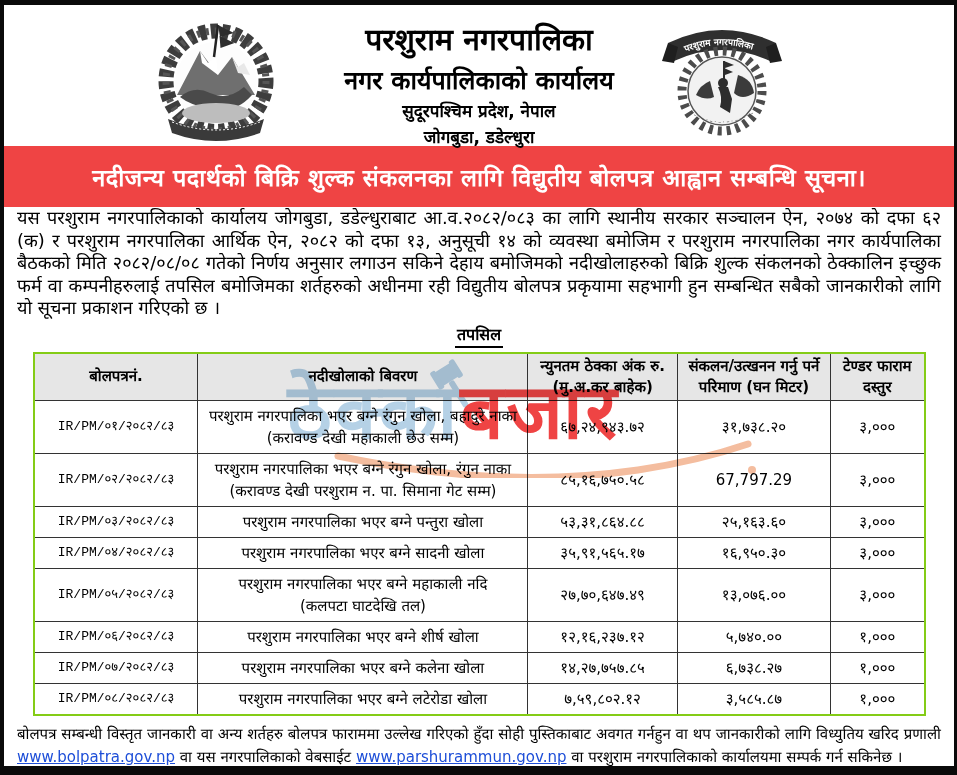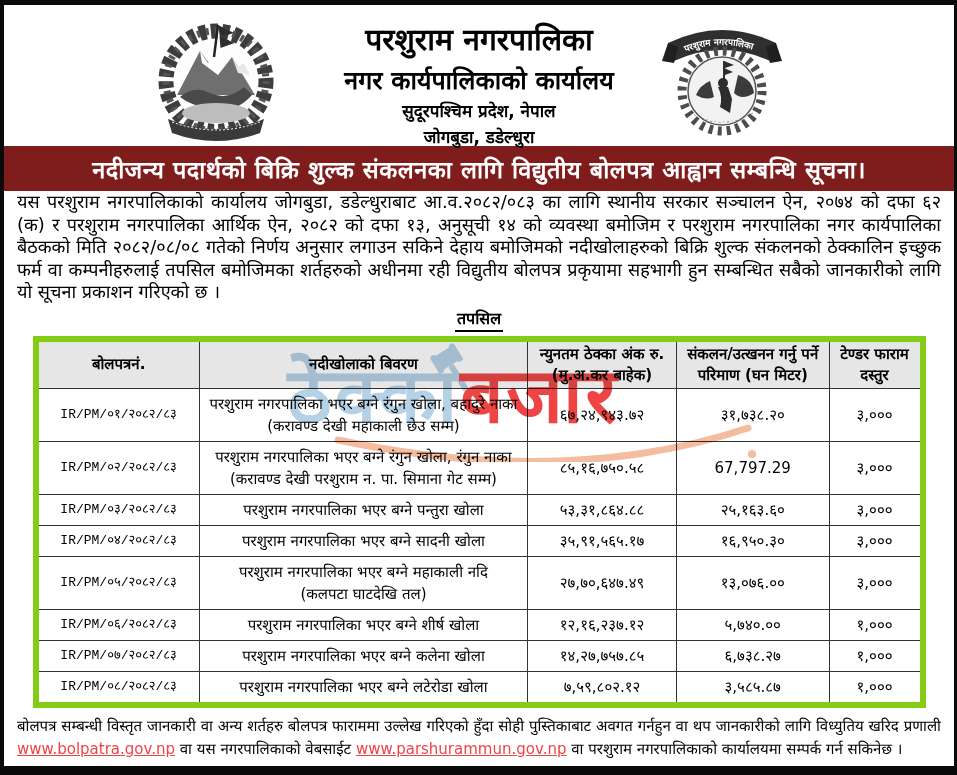--- a/index.html
+++ b/index.html
@@ -18,48 +18,48 @@
   
   .header { position: relative; height: 141px; }
   .header-center { position:absolute; left:0; right:0; top:0; text-align:center; }
   .org-name   { font-size: 30px; font-weight: bold; margin-top: 13px; }
   .office-name{ font-size: 25px; font-weight: bold; margin-top: 3px; }
   .addr       { font-size: 17px; font-weight: bold; margin-top: 5px; line-height: 21px; }
   .logo-left  { position:absolute; left: 148px; top: 8px; }
   .logo-right { position:absolute; right: 170px; top: 12px; }
   
   .banner {
-    height: 45px; background:#7f1d1d; color:#fff;
+    height: 61px; background:#ef4444; color:#fff;
     display:flex; align-items:center; justify-content:center;
     font-size: 23.5px; font-weight: bold; letter-spacing: .5px;
   }
   .publish { text-align:center; font-size:16.5px; font-weight:bold; margin:6px 0 5px; }
   .intro { font-size:18px; line-height:22.5px; text-align:justify; padding:0 13px; }
   .tafsil-row { text-align:center; margin:3px 0 4px; }
   .tafsil { display:inline-block; font-size:16px; font-weight:bold; border-bottom:2.5px solid #000; padding:0 2px 1px; }
   
   .table-wrap { position:relative; width:893px; margin:0 auto; }
-  table { width:100%; border-collapse:collapse; border:6px solid #84cc16; table-layout:fixed; }
+  table { width:100%; border-collapse:collapse; border:2px solid #84cc16; table-layout:fixed; }
   th, td { border:1px solid #333; text-align:center; vertical-align:middle; font-size:15px; }
   thead th { background:#e6e6e6; font-weight:bold; padding:2px 3px; line-height:21px; }
   tbody td { padding:4px 5px; line-height:22px; }
   th:nth-child(1){ width:163px; } th:nth-child(2){ width:327px; }
   th:nth-child(3){ width:148px; } th:nth-child(4){ width:152px; } th:nth-child(5){ width:93px; }
   .c-bid { font-family:Liberation Mono, monospace; font-size:13px; }
   
   .wm { position:absolute; top:12px; left:0; width:100%; height:120px; z-index:5;
         pointer-events:none; mix-blend-mode:multiply; }
   .wm-text { position:absolute; left:255px; top:10px; font-size:76px; font-weight:bold;
              white-space:nowrap; letter-spacing:3px; line-height:1; }
   .wm-blue { color:#b5d1e6; } .wm-orange { color:#ef4444; }
   .wm-gavel { position:absolute; left:390px; top:-8px; }
   .wm-swoosh { position:absolute; left:295px; top:74px; }
   
   .footer { padding:7px 13px 0; font-size:15px; line-height:23px; text-align:justify; }
-  .footer a { color:#ef4444; text-decoration:underline;margin-top:31px; }
+  .footer a { color:#1d4ed8; text-decoration:underline;margin-top:31px; }
 </style>
 </head>
 <body>
 
 <div class="page">
 
   <div class="header">
     <span class="logo-left">
       <svg width="128" height="132" viewBox="0 0 128 132">
 

